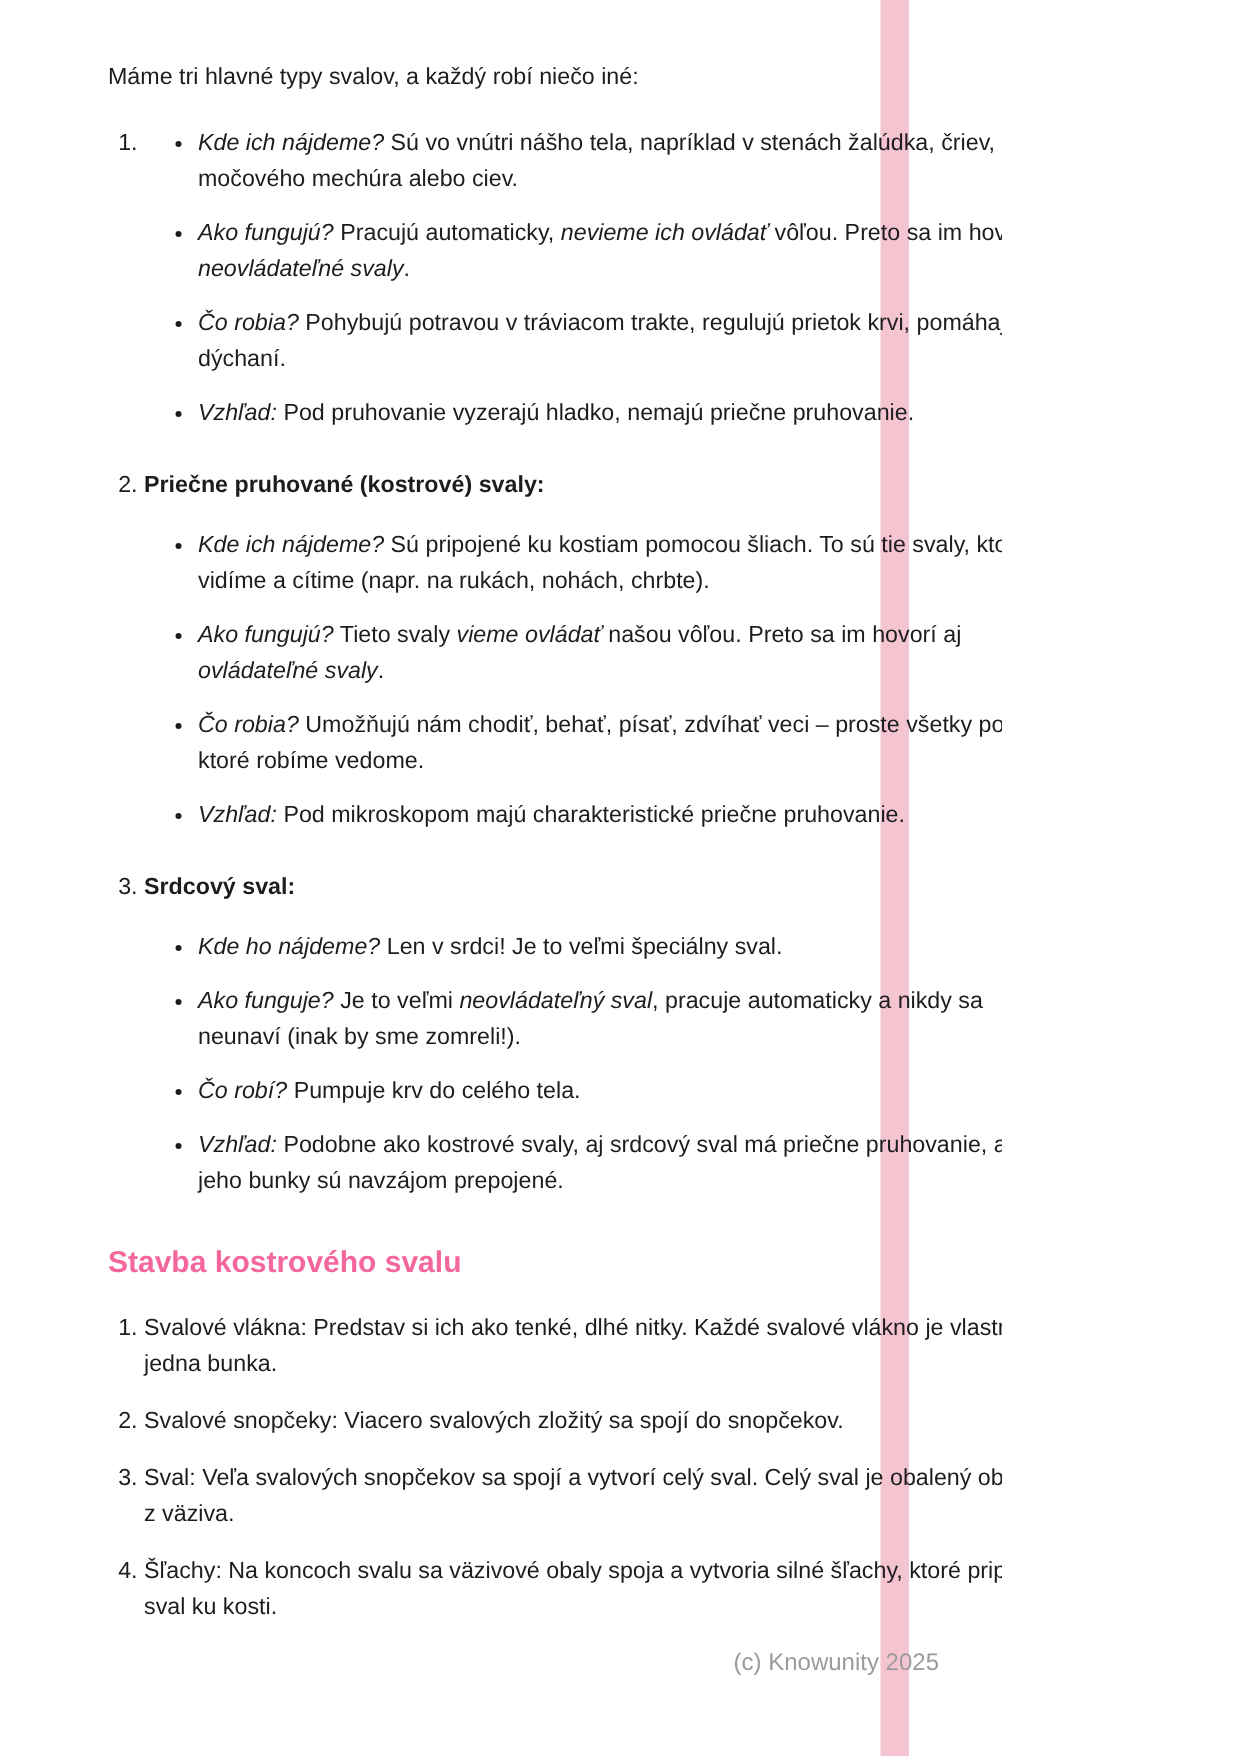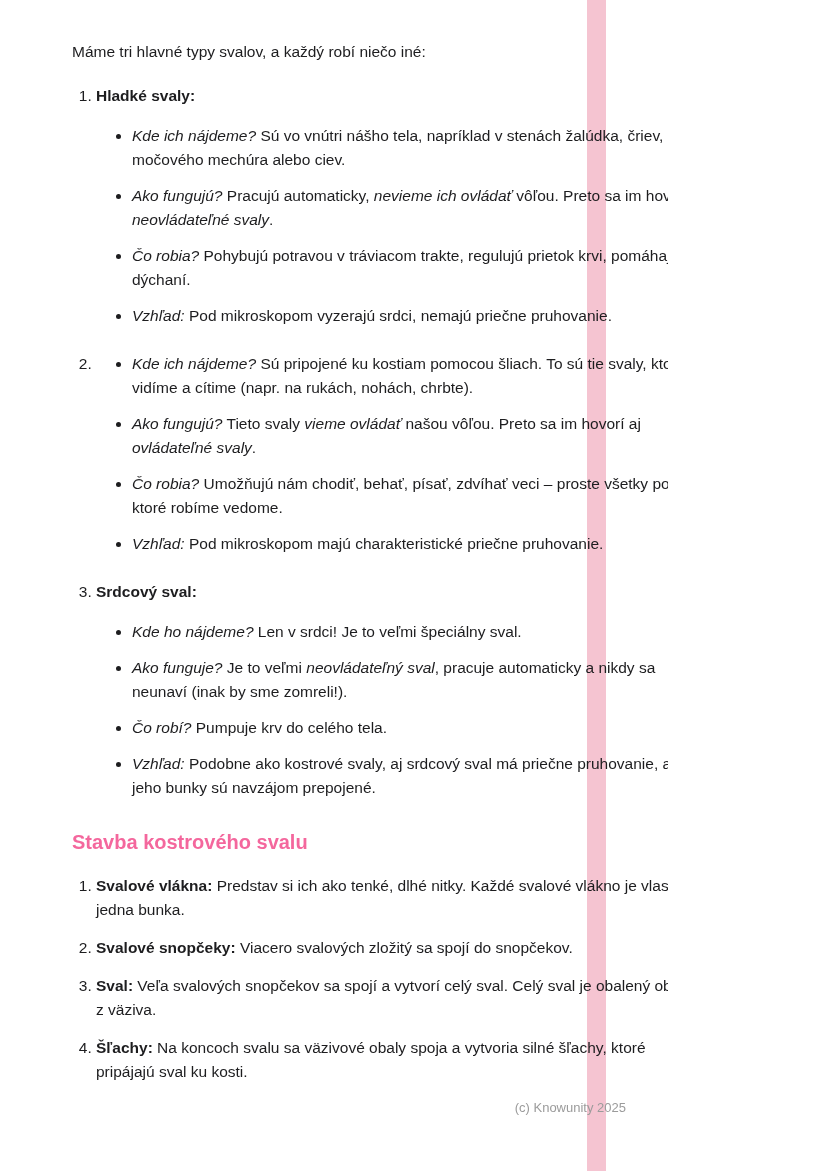--- a/index.html
+++ b/index.html
@@ -34,60 +34,60 @@
   ol.top > li { margin-bottom: 14px; }
   .item-title { margin-bottom: 12px; }
   .item-title strong { font-weight: bold; }
   ul.bullets {
     list-style: disc outside;
     margin: 16px 0 24px 14px;
     padding-left: 22px;
   }
   ul.bullets > li { margin-bottom: 12px; }
   .it { font-style: italic; }
-  .bd { font-weight: bold; margin-top: 22px; }
+  .bd { font-weight: normal; margin-top: 22px; }
   h2.accent {
     color: var(--accent, #f4679d);
     font-size: 20px;
     font-weight: bold;
     margin: 30px 0 20px 0;
     line-height: 1.2;
   }
   .struct-intro { margin: 0 0 20px 0; }
   ol.struct { margin: 0; padding-left: 24px; }
   ol.struct > li { margin-bottom: 14px; }
   .watermark {
     position: absolute;
     top: 1100px;
     right: 42px;
-    font-size: 13px;
+    font-size: 16px;
     color: #9b9b9b;
     z-index: 2;
   }
 </style>
 </head>
 <body>
 
 <div class="page">
   <div class="stripe"></div>
 
   <div class="content">
     <p class="intro">Máme tri hlavné typy svalov, a každý robí niečo iné:</p>
 
     <ol class="top">
         <li>
-          <div class="item-title"><strong>Hladké svaly:</strong></div>
           <ul class="bullets">
             <li><span class="it">Kde ich nájdeme?</span><span> Sú vo vnútri nášho tela, napríklad v stenách žalúdka, čriev, močového mechúra alebo ciev.</span></li>
             <li><span class="it">Ako fungujú?</span><span> Pracujú automaticky, </span><span class="it">nevieme ich ovládať</span><span> vôľou. Preto sa im hovorí aj </span><span class="it">neovládateľné svaly</span><span>.</span></li>
             <li><span class="it">Čo robia?</span><span> Pohybujú potravou v tráviacom trakte, regulujú prietok krvi, pomáhajú pri dýchaní.</span></li>
-            <li><span class="it">Vzhľad:</span><span> Pod mikroskopom vyzerajú srdci, nemajú priečne pruhovanie.</span></li>
+            <li><span class="it">Vzhľad:</span><span> Pod pruhovanie vyzerajú hladko, nemajú priečne pruhovanie.</span></li>
           </ul>
         </li>
         <li>
+          <div class="item-title"><strong>Priečne pruhované (kostrové) svaly:</strong></div>
           <ul class="bullets">
             <li><span class="it">Kde ich nájdeme?</span><span> Sú pripojené ku kostiam pomocou šliach. To sú tie svaly, ktoré vidíme a cítime (napr. na rukách, nohách, chrbte).</span></li>
             <li><span class="it">Ako fungujú?</span><span> Tieto svaly </span><span class="it">vieme ovládať</span><span> našou vôľou. Preto sa im hovorí aj </span><span class="it">ovládateľné svaly</span><span>.</span></li>
             <li><span class="it">Čo robia?</span><span> Umožňujú nám chodiť, behať, písať, zdvíhať veci – proste všetky pohyby, ktoré robíme vedome.</span></li>
             <li><span class="it">Vzhľad:</span><span> Pod mikroskopom majú charakteristické priečne pruhovanie.</span></li>
           </ul>
         </li>
         <li>
           <div class="item-title"><strong>Srdcový sval:</strong></div>
           <ul class="bullets">

